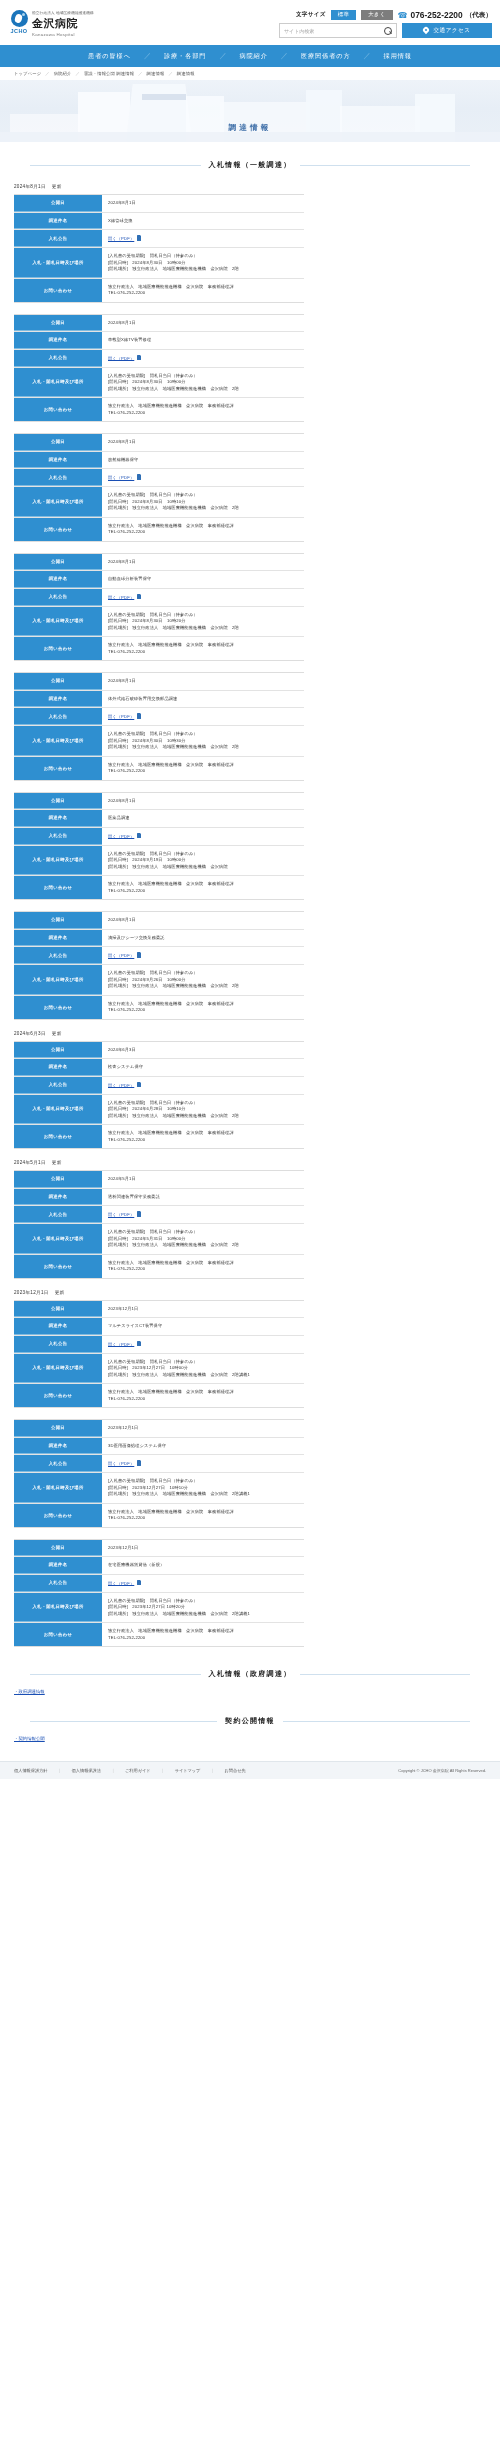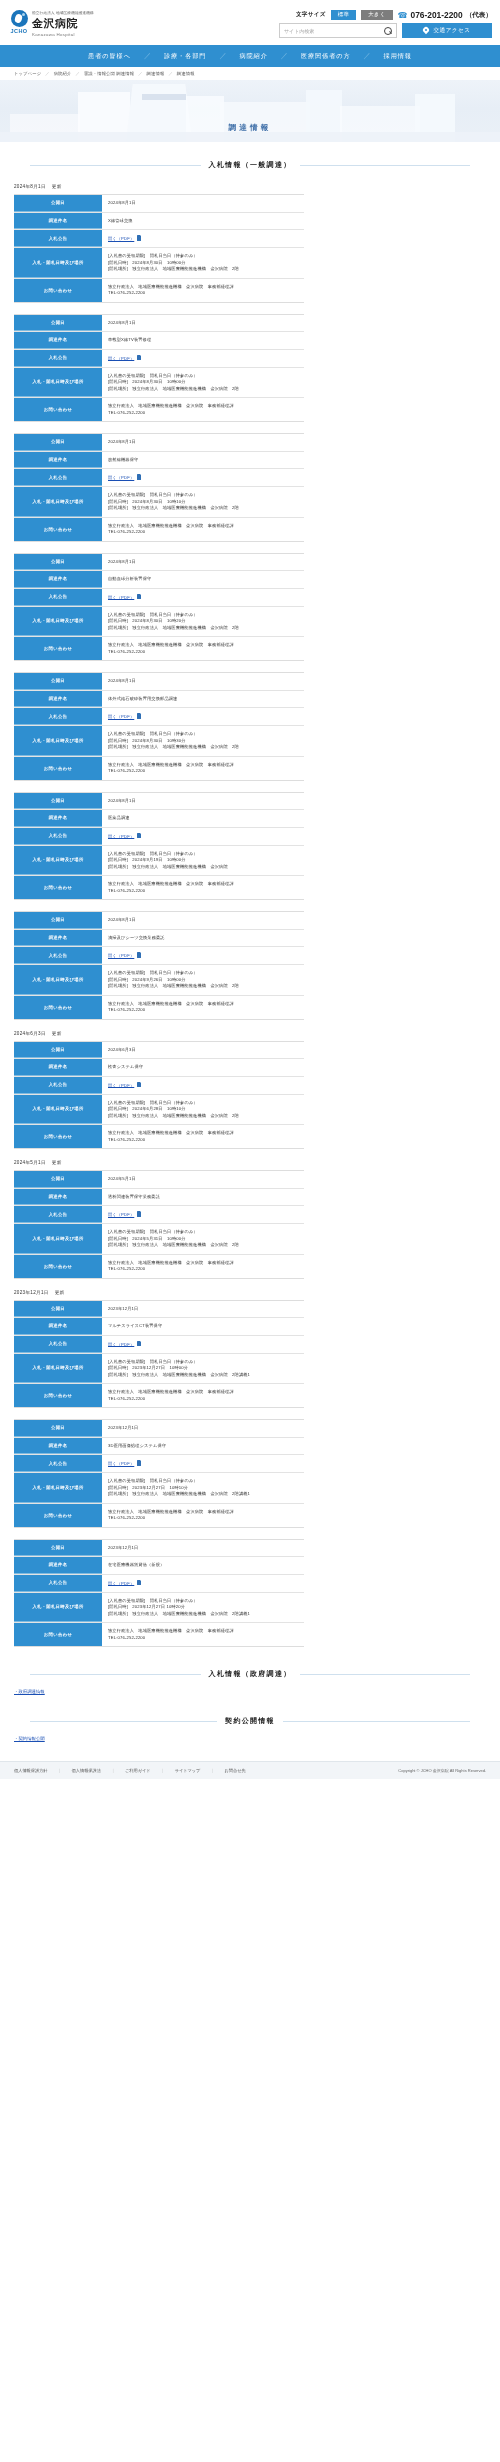--- a/index.html
+++ b/index.html
@@ -194,21 +194,21 @@
     </div>
   </div>
 
   <div class="header-right">
     <div class="hr-top">
       <span class="fs-label">文字サイズ</span>
       <button class="fs-btn std">標準</button>
       <button class="fs-btn big">大きく</button>
       <span class="tel">
         <span class="ico">☎</span>
-        <span>076-201-2200</span>
+        <span>076-252-2200</span>
         <span class="daihyo">（代表）</span>
       </span>
     </div>
     <div class="hr-bot">
       <div class="searchbox">
         <input type="text" placeholder="サイト内検索" style="">
         <span class="mag"></span>
       </div>
       <div class="access-btn">
         <span class="pin"></span>

